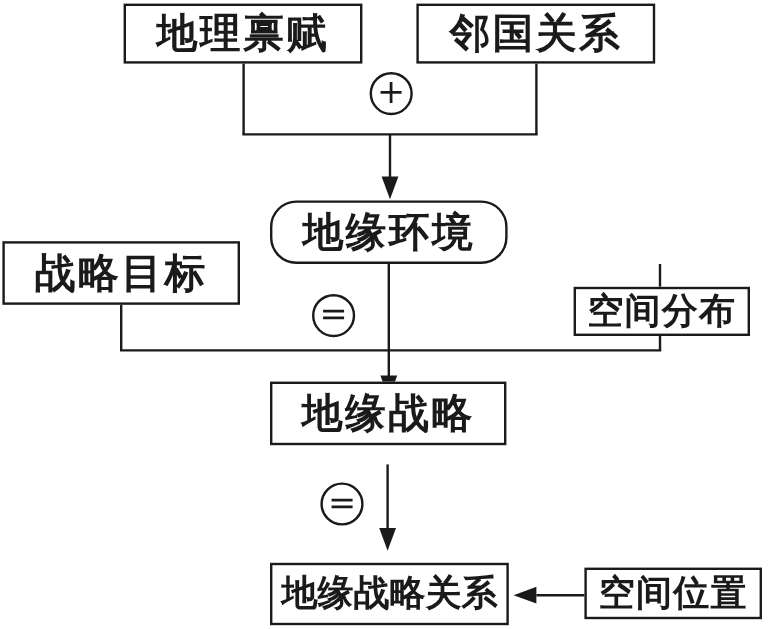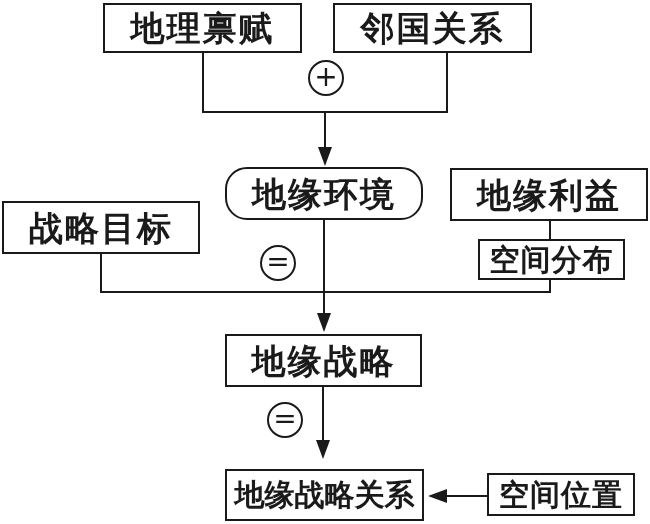--- a/index.html
+++ b/index.html
@@ -73,31 +73,30 @@
     <g fill="#1a1a1a" stroke="none">
       <polygon points="325,166 318,147 332,147"></polygon>
       <polygon points="324,332 317,313 331,313"></polygon>
       <polygon points="323,459 316,440 330,440"></polygon>
       <polygon points="428,496 447,489 447,503"></polygon>
     </g>
   </svg>
 
   <div class="node" style="left:103px; top:3px; width:199px; height:50px;">地理禀赋</div>
 
-  <div class="node" style="left:333px; top:3px; width:199px; height:50px;">邻国关系</div>
+  <div class="node" style="left:347px; top:3px; width:199px; height:50px;">邻国关系</div>
 
   <div class="node" style="left:2px; top:168px; width:198px; height:53px;margin-top:33px;">战略目标</div>
 
   <div class="node" style="left:225px; top:167px; width:198px; height:53px;border-radius:22px;">地缘环境</div>
 
-  <div class="node" style="left:450px; top:168px; width:198px; height:53px;">地缘利益</div>
 
   <div class="node small" style="left:478px; top:239px; width:147px; height:41px;">空间分布</div>
 
-  <div class="node" style="left:225px; top:334px; width:197px; height:53px;">地缘战略</div>
+  <div class="node" style="left:225px; top:318px; width:197px; height:53px;">地缘战略</div>
 
   <div class="node dense" style="left:225px; top:469px; width:199px; height:52px;">地缘战略关系</div>
 
   <div class="node small" style="left:487px; top:473px; width:148px; height:43px;">空间位置</div>
 
   <div class="op" style="left:308px; top:60px;">
     <span>+</span>
   </div>
 
   <div class="op" style="left:260px; top:245px;">

